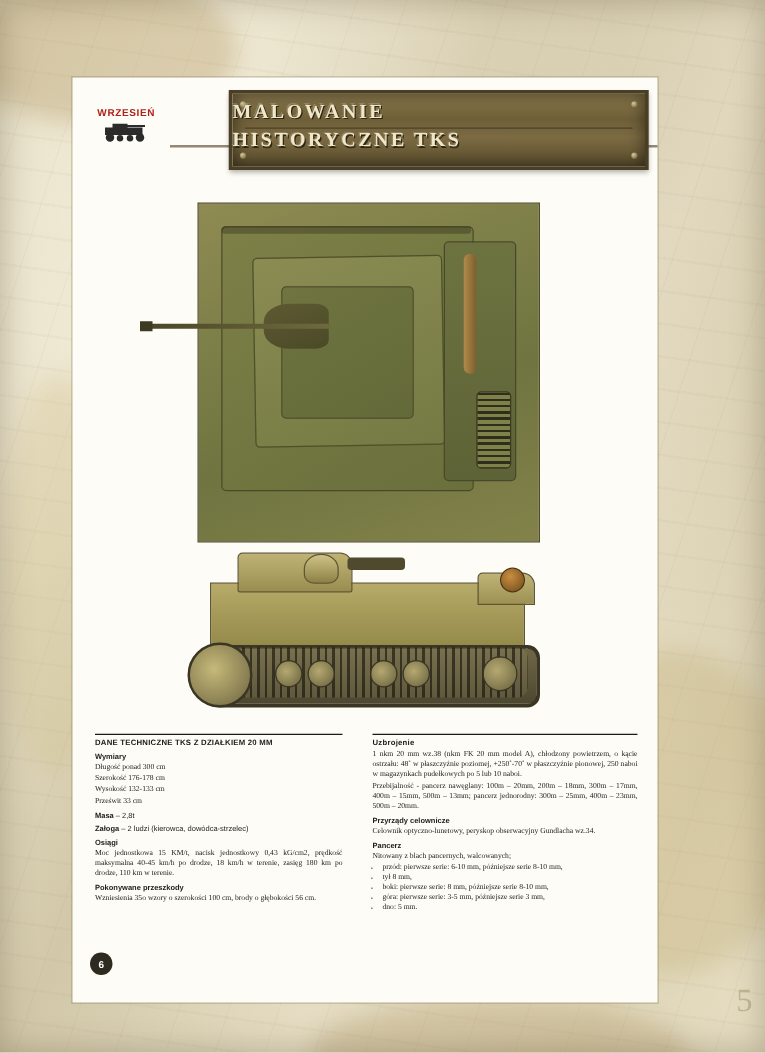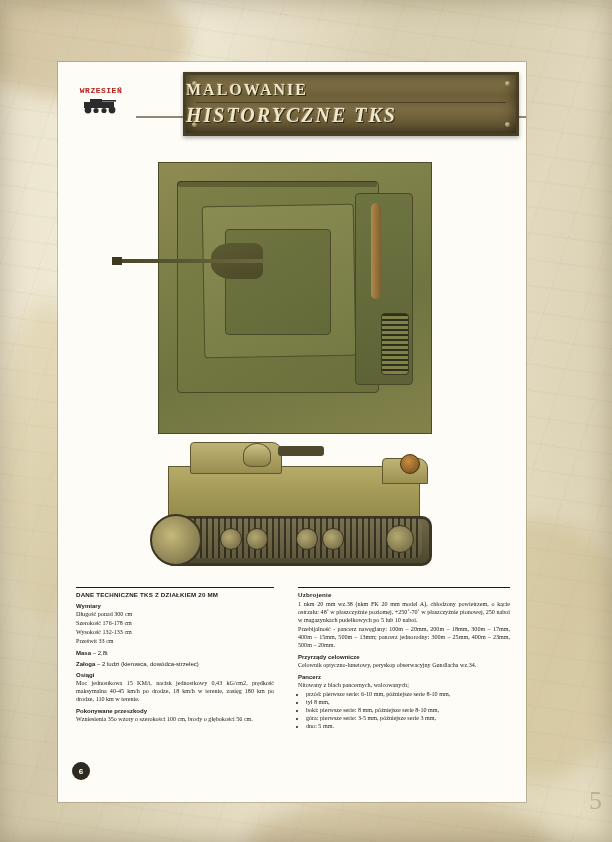--- a/index.html
+++ b/index.html
@@ -37,21 +37,21 @@
   .panel-inner{position:absolute;inset:0;overflow:hidden;}
   
   .hdr-rule{
     position:absolute;left:78px;top:54px;width:452px;height:2px;background:#6d6149;opacity:.75;
   }
   .logo{
     position:absolute;left:14px;top:24px;width:58px;height:34px;
   }
   .logo-word{
     position:absolute;left:0;top:0;width:58px;text-align:center;
-    font-family:Liberation Mono, monospace;font-weight:bold;font-size:8px;
+    font-family:Liberation Sans, sans-serif;font-weight:bold;font-size:8px;
     color:#b22018;letter-spacing:.5px;
   }
   .logo-tank{
     position:absolute;left:8px;top:12px;width:42px;height:16px;
   }
   .issue{
     position:absolute;right:14px;top:40px;
     font-family:"Liberation Sans", sans-serif;font-size:6px;font-weight:bold;
     color:#3a3328;letter-spacing:1px;
   }
@@ -64,21 +64,21 @@
   }
   .plaque .screw{position:absolute;width:5px;height:5px;border-radius:50%;
     background:radial-gradient(circle at 35% 35%,#d8cb9a,#5b4d2a);}
   .plaque .t1,.plaque .t2{
     position:absolute;left:0;width:330px;text-align:left;
     font-family:"Liberation Serif", serif;font-weight:bold;
     color:#efe7c8;text-shadow:1px 1px 0 #2e2614, -1px -1px 0 rgba(255,255,255,.18);
     letter-spacing:2px;
   }
   .plaque .t1{top:6px;font-size:16px;}
-  .plaque .t2{top:29px;font-size:20px;font-style:italic;}
+  .plaque .t2{top:29px;font-size:16px;}
   .plaque-div{position:absolute;left:10px;top:27px;width:310px;height:1px;background:rgba(0,0,0,.35);}
   
   .art{position:absolute;left:0;top:70px;width:468px;height:460px;}
   
   .topview{
     position:absolute;left:100px;top:30px;width:272px;height:270px;
     background:linear-gradient(160deg,#8f8b52 0%,#7e8049 30%,#6f7440 60%,#83824b 100%);
     border:1px solid #4d4b28;
   }
   .tv-shade{position:absolute;border-radius:4px;}

